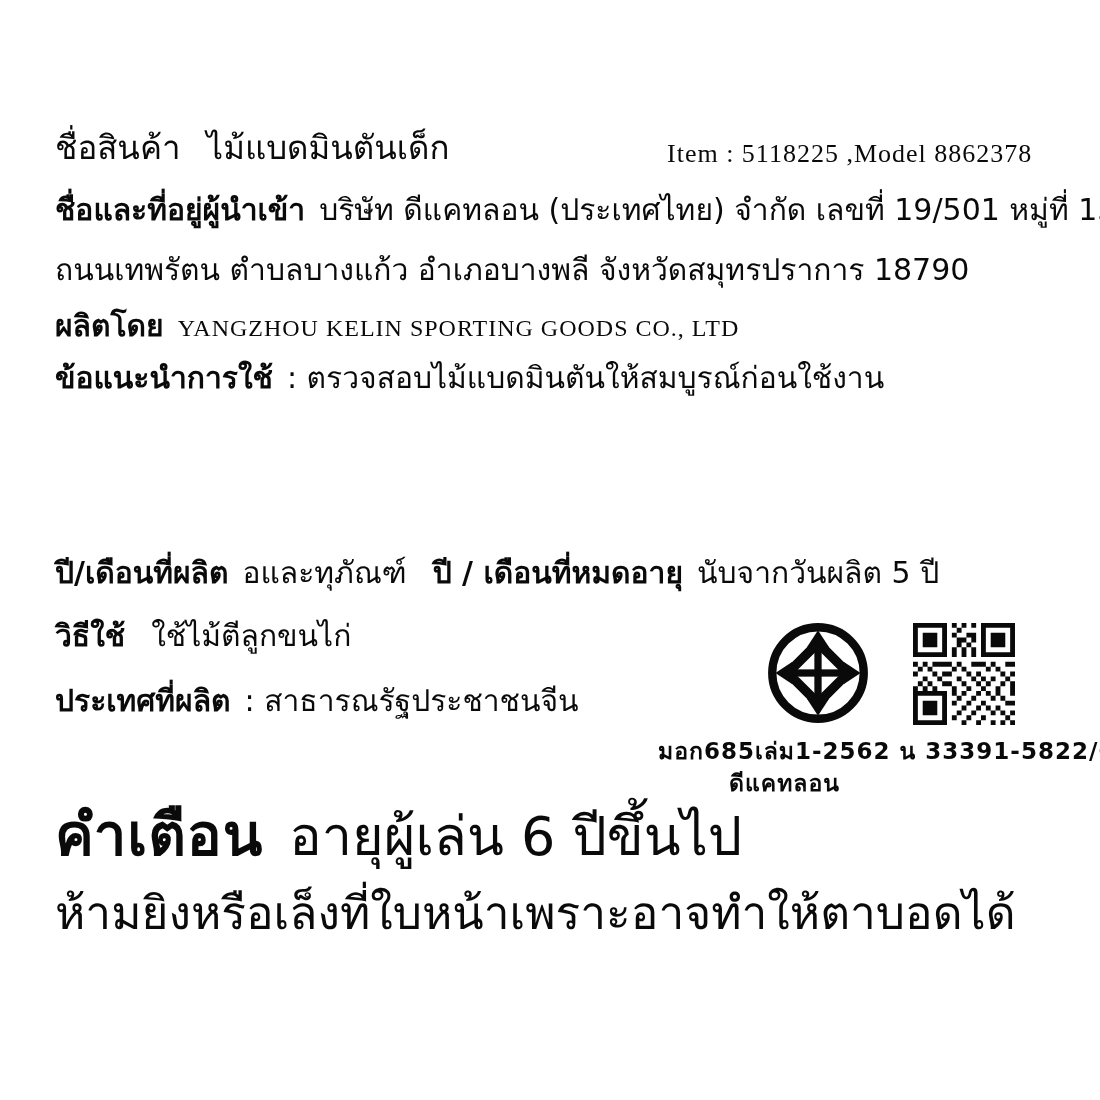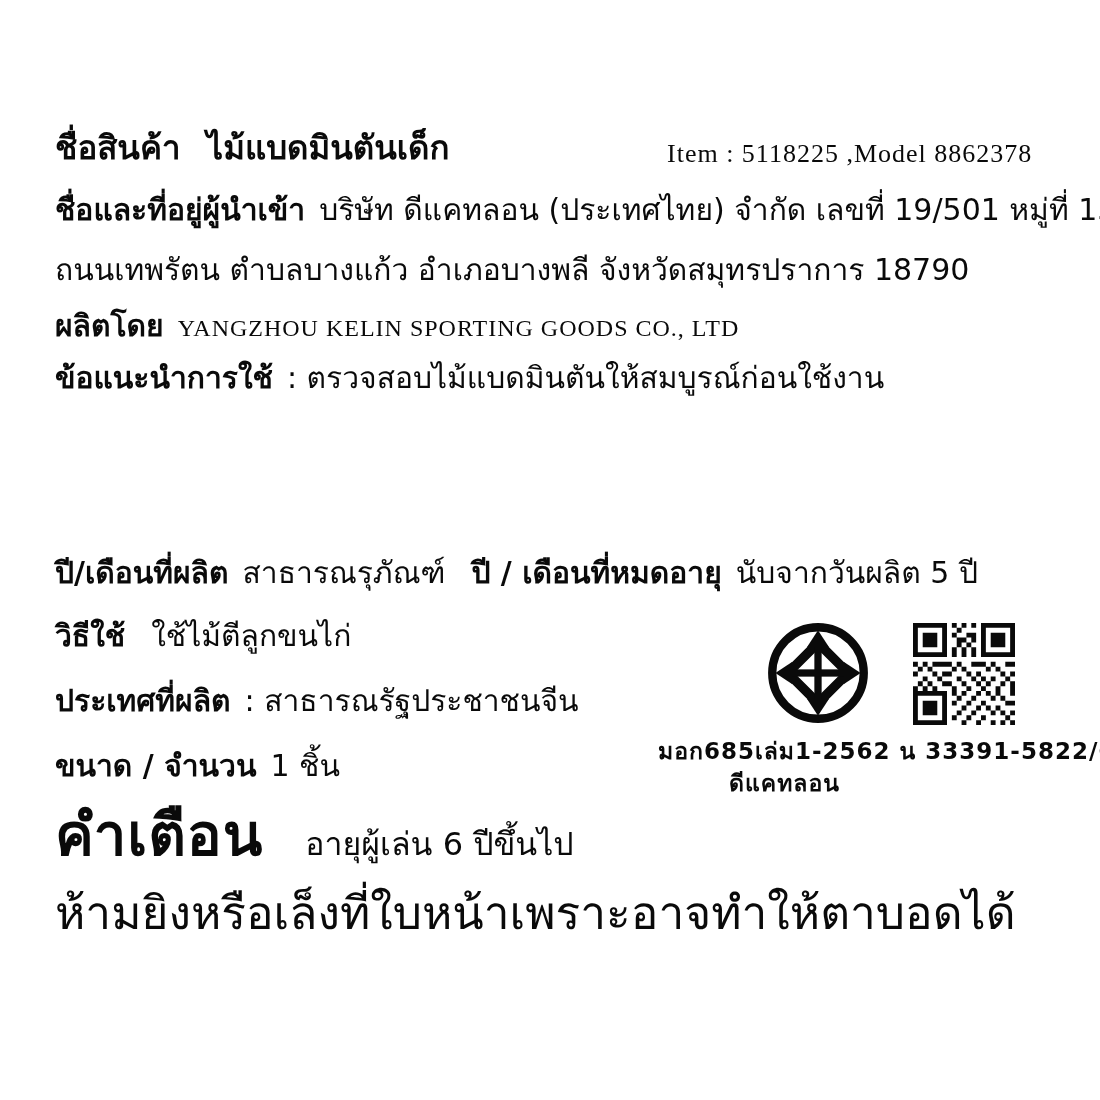--- a/index.html
+++ b/index.html
@@ -7,28 +7,28 @@
     position:relative;
     width:1100px;height:1100px;
     background:#ffffff;
     font-family:"Liberation Serif", serif;
     color:#0a0a0a;
     overflow:hidden;
   }
   .line{position:absolute;white-space:nowrap;line-height:1.35;}
   .th{font-family:"DejaVu Sans","Liberation Sans",sans-serif;}
   .lbl{font-weight:bold;}
-  .sz-title{font-size:33px;font-weight:bold;}
+  .sz-title{font-size:33px;font-weight:normal;}
   .sz-body{font-size:30px;}
   .sz-item{font-size:26px;letter-spacing:1px;}
   .sz-latin{font-size:24px;font-family:"Liberation Serif",serif;letter-spacing:1px;}
   .sz-cert{font-size:23px;font-weight:bold;letter-spacing:1px;}
   .sz-price{font-size:31px;}
   .warn-label{font-size:58px;font-weight:900;letter-spacing:1px;}
-  .warn-age{font-size:32px;margin-left:42px;}
+  .warn-age{font-size:54px;margin-left:26px;}
   .warn-danger{font-size:46px;}
   .gap-l{margin-left:14px;}
   .gap-xl{margin-left:26px;}
   svg{display:block;}
 </style>
 </head>
 <body>
 
 <div class="page">
 
@@ -45,34 +45,31 @@
 
   <div class="line th sz-body" style="left:55px;top:306px;">
     <span class="lbl">ผลิตโดย</span><span class="gap-l sz-latin">YANGZHOU KELIN SPORTING GOODS CO., LTD</span>
   </div>
 
   <div class="line th sz-body" style="left:55px;top:358px;">
     <span class="lbl">ข้อแนะนำการใช้</span><span class="gap-l">: ตรวจสอบไม้แบดมินตันให้สมบูรณ์ก่อนใช้งาน</span>
   </div>
 
   <div class="line th sz-body" style="left:55px;top:553px;">
-    <span class="lbl">ปี/เดือนที่ผลิต</span><span class="gap-l">สาธารณรุภัณฑ์</span><span class="lbl gap-xl">ปี / เดือนที่หมดอายุ</span><span class="gap-l">นับจากวันผลิต 5 ปี</span>
+    <span class="lbl">ปี/เดือนที่ผลิต</span><span class="gap-l">อและทุภัณฑ์</span><span class="lbl gap-xl">ปี / เดือนที่หมดอายุ</span><span class="gap-l">นับจากวันผลิต 5 ปี</span>
   </div>
 
   <div class="line th sz-body" style="left:55px;top:681px;">
     <span class="lbl">ประเทศที่ผลิต</span><span class="gap-l">: สาธารณรัฐประชาชนจีน</span>
   </div>
 
   <div class="line th sz-body" style="left:55px;top:616px;">
     <span class="lbl">วิธีใช้</span><span class="gap-xl">ใช้ไม้ตีลูกขนไก่</span>
   </div>
 
-  <div class="line th sz-body" style="left:55px;top:746px;">
-    <span class="lbl">ขนาด / จำนวน</span><span class="gap-l">1 ชิ้น</span>
-  </div>
 
   <div class="line" style="left:766px;top:618px;">
     <svg width="104" height="110" viewBox="0 0 100 100" aria-hidden="true">
       <circle cx="50" cy="50" r="44" fill="none" stroke="#0a0a0a" stroke-width="8"></circle>
       <path d="M50,21 L79,50 L50,79 L21,50 Z" fill="none" stroke="#0a0a0a" stroke-width="9"></path>
       <rect x="46.5" y="20" width="7" height="60" fill="#0a0a0a"></rect>
       <path d="M50,9 L39.5,25 L60.5,25 Z" fill="#0a0a0a"></path>
       <path d="M50,91 L39.5,75 L60.5,75 Z" fill="#0a0a0a"></path>
       <rect x="20" y="46.5" width="60" height="7" fill="#0a0a0a"></rect>
       <path d="M9,50 L25,39.5 L25,60.5 Z" fill="#0a0a0a"></path>

